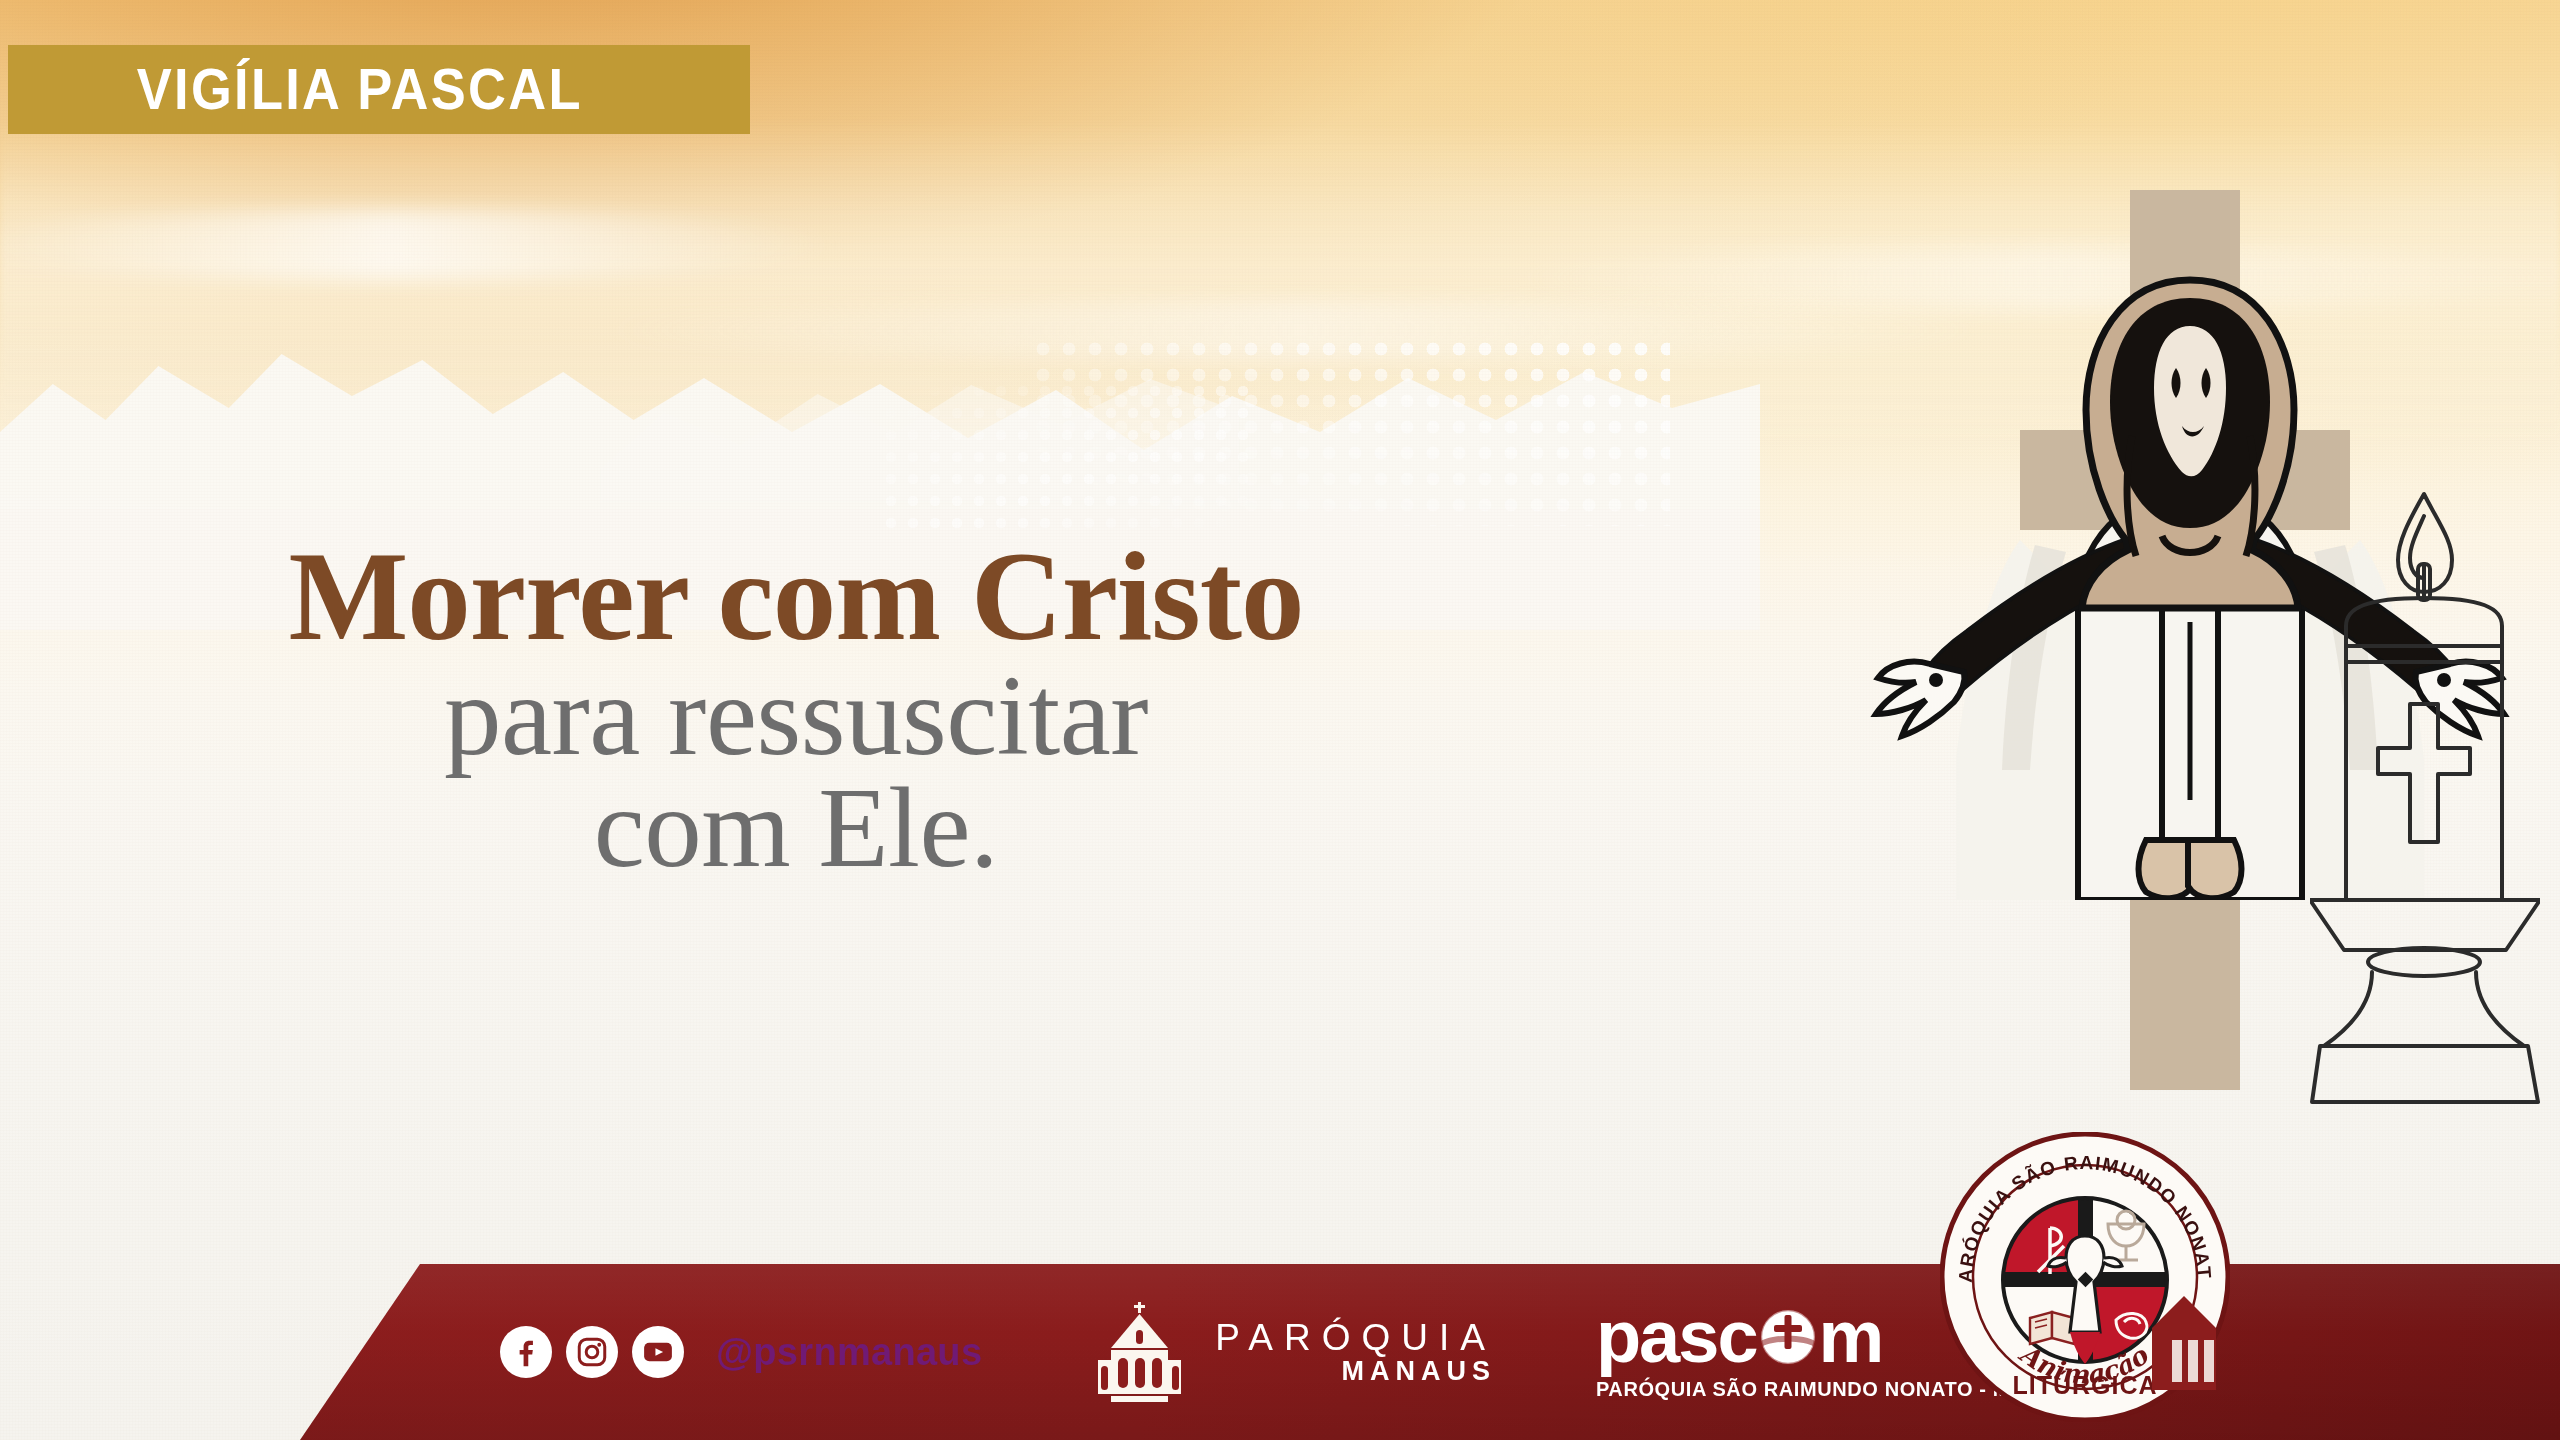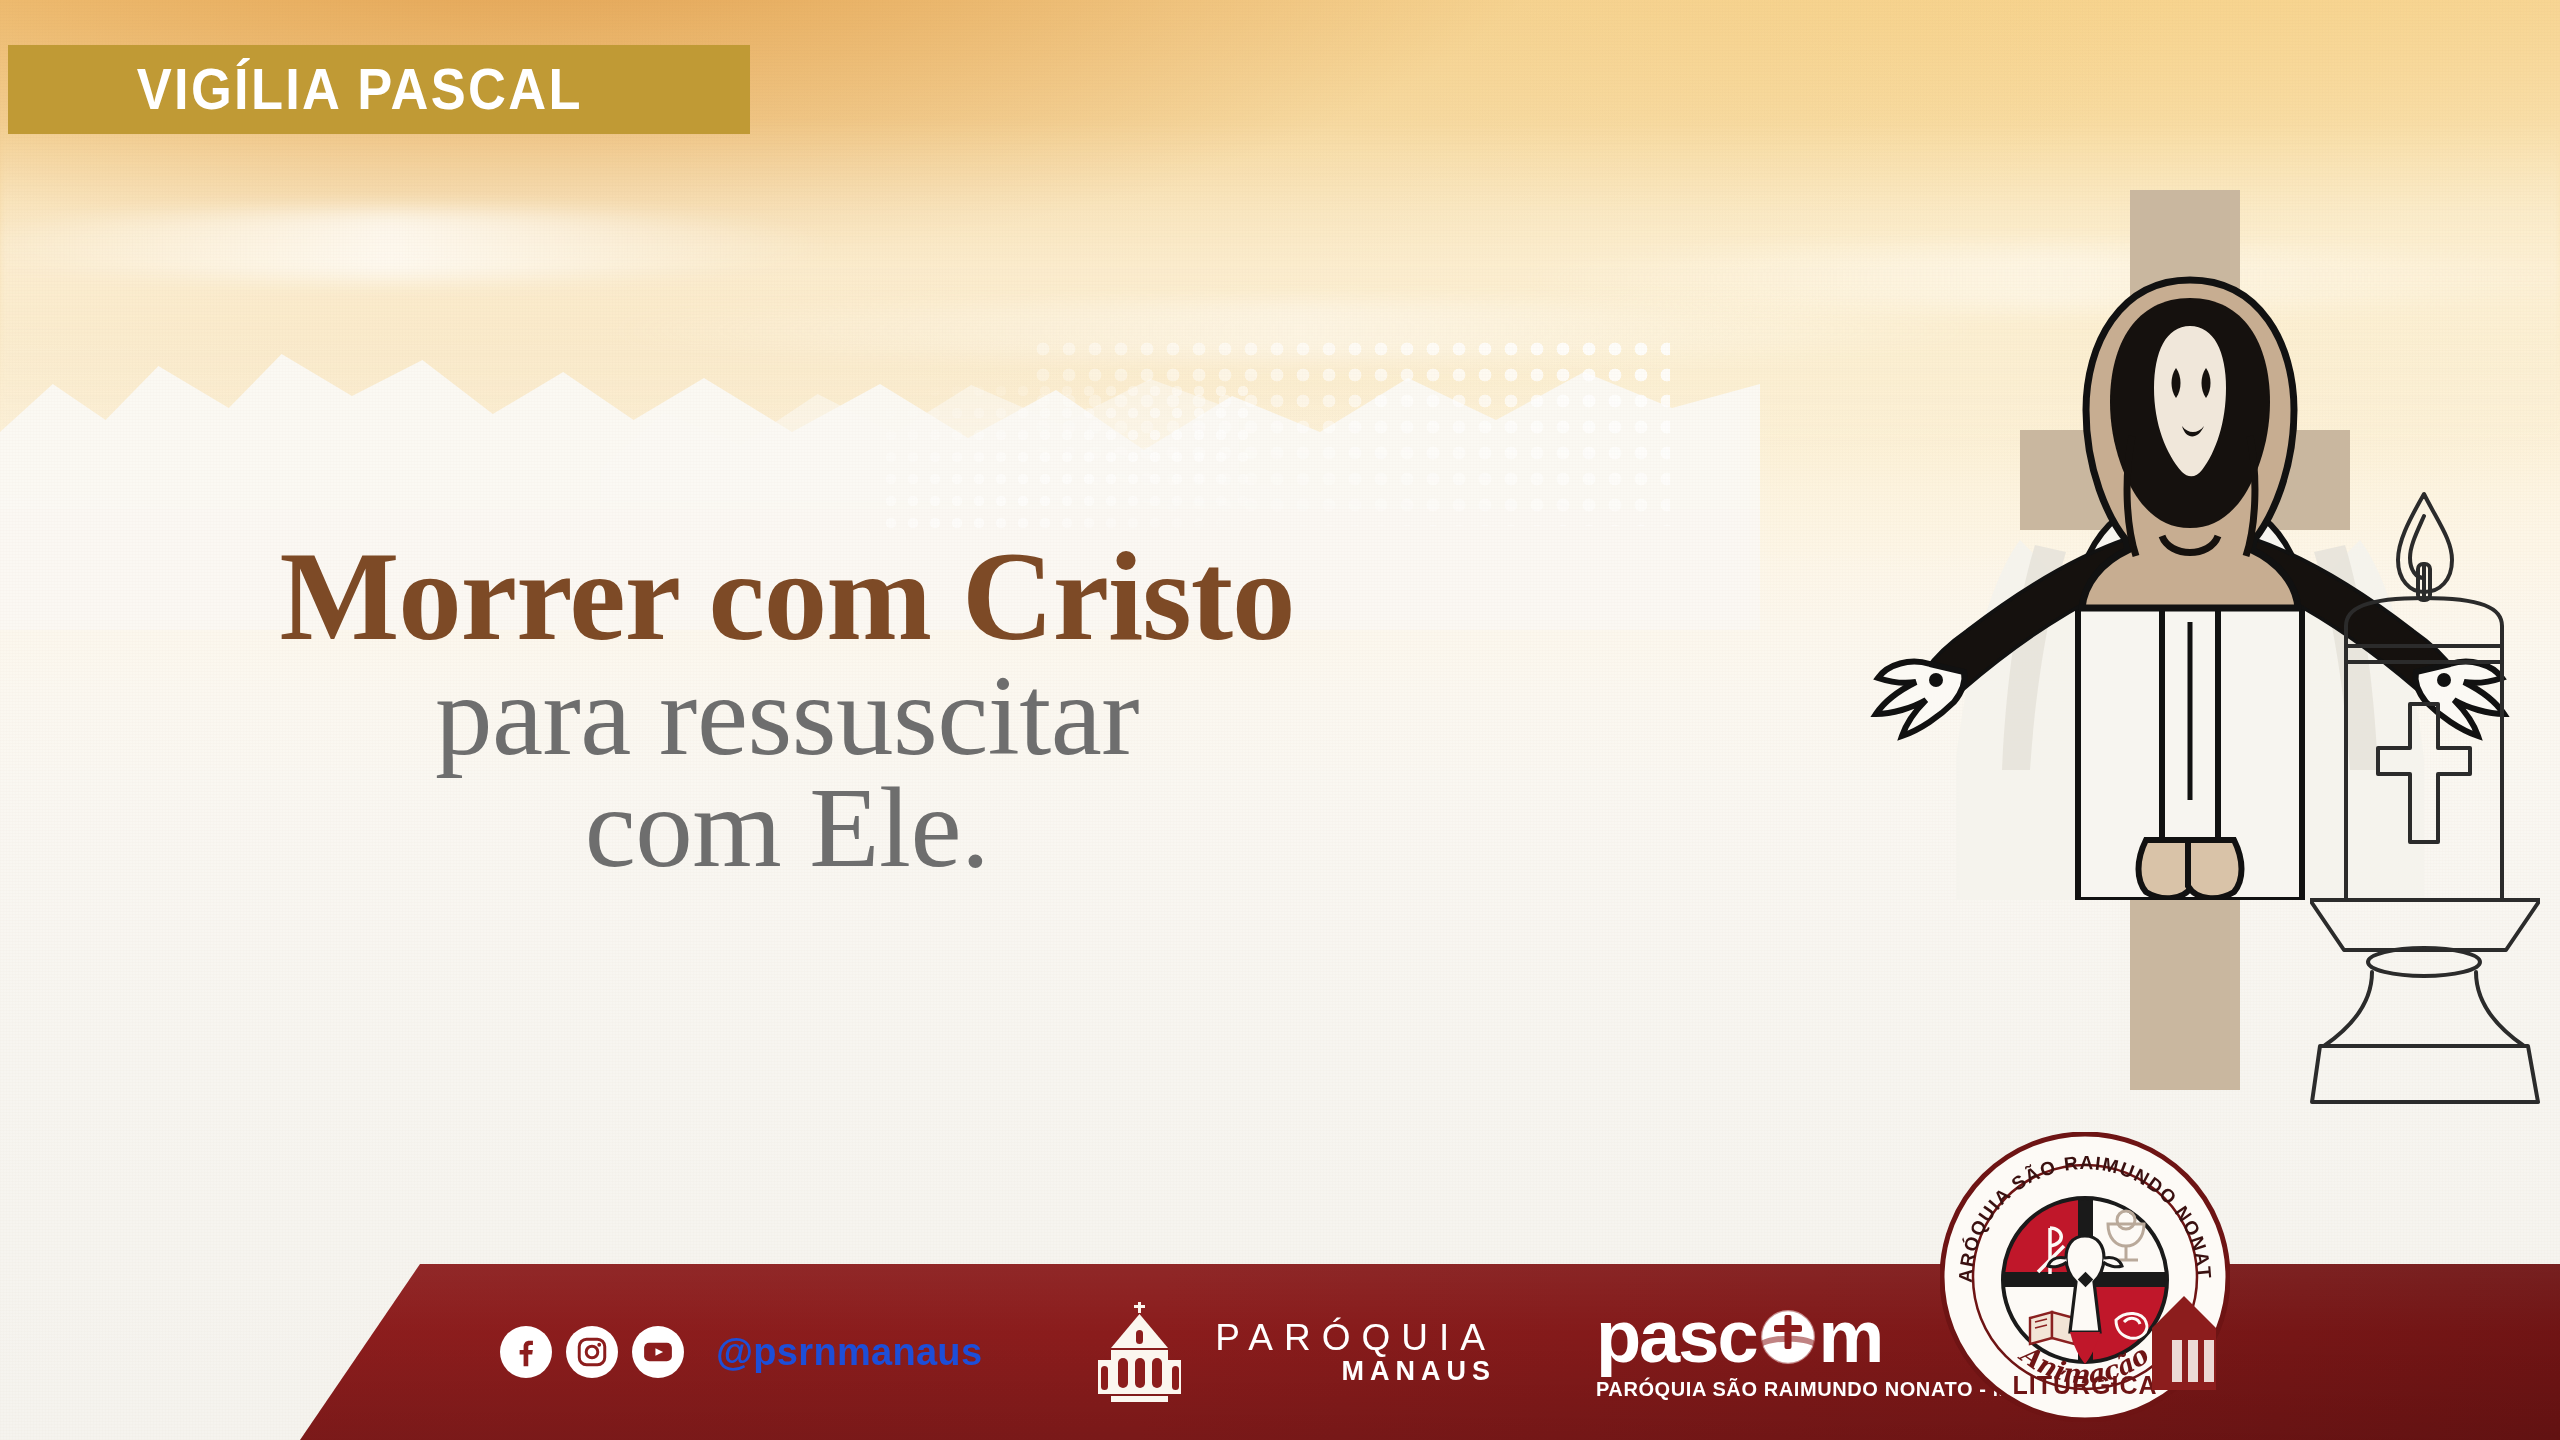--- a/index.html
+++ b/index.html
@@ -110,21 +110,21 @@
     letter-spacing:2.5px;
     padding-left:140px;
     transform:scaleX(.92);
     transform-origin:left center;
     white-space:nowrap;
     line-height:1;
   }
 
   
   .headline{
-    position:absolute;left:7px;top:530px;width:1680px;
+    position:absolute;left:16px;top:530px;width:1680px;
     text-align:center;
     font-family:"Liberation Serif","DejaVu Serif", serif;
     line-height:1.04;
     padding-right:120px;
   }
   .headline .l1{
     display:block;
     color:#7d4a26;
     font-weight:700;
     font-size:127px;
@@ -174,21 +174,21 @@
   }
 
   .socials{display:flex;align-items:center;gap:14px;margin-left:500px;}
   .soc{
     width:52px;height:52px;border-radius:50%;
     background:#ffffff;
     display:flex;align-items:center;justify-content:center;
   }
   .soc svg{display:block;}
   .handle{
-    color:#1d4ed8;font-weight:700;font-size:38px;letter-spacing:.3px;
+    color:#701a75;font-weight:700;font-size:38px;letter-spacing:.3px;
     margin-left:18px;white-space:nowrap;
   }
 
   
   .parish-logo{display:flex;align-items:center;gap:16px;margin-left:110px;}
   .parish-church{width:96px;height:104px;}
   .parish-text{display:flex;flex-direction:column;line-height:1;color:#fff;}
   .parish-text .top{
     font-size:37px;font-weight:400;letter-spacing:11px;
     text-indent:11px;

